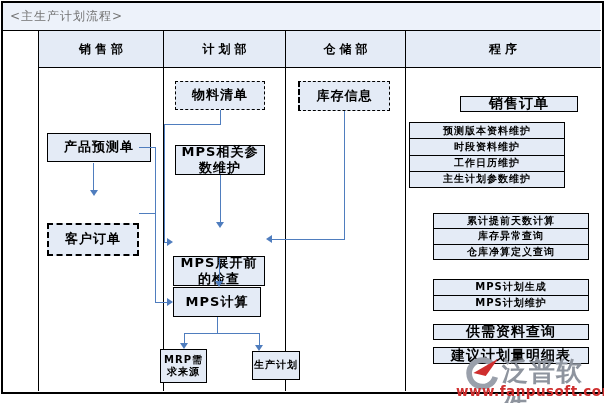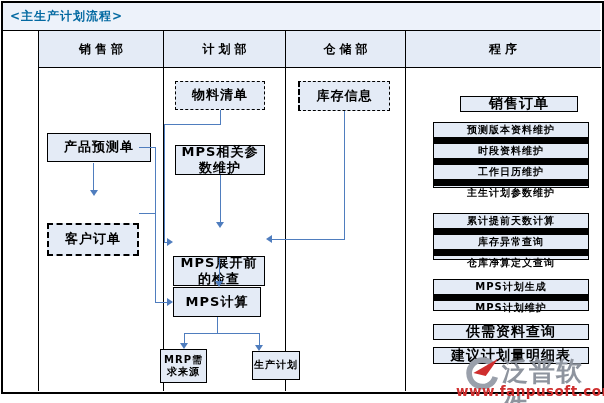--- a/index.html
+++ b/index.html
@@ -3,34 +3,34 @@
 <meta charset="utf-8">
 <style>
   html,body{margin:0;padding:0;background:#fff;}
   .stage{
     position:relative;width:604px;height:403px;background:#fff;overflow:hidden;
     font-family:"DejaVu Sans","Liberation Sans",sans-serif;color:#000;
   }
   .frame{position:absolute;left:1px;top:1px;width:599px;height:389px;border:2px solid #000;}
   .titlebar{position:absolute;left:3px;top:3px;width:597px;height:27px;background:#edf2fa;
     display:flex;align-items:center;padding-left:7px;box-sizing:border-box;
-    font-size:12px;font-weight:bold;color:#0369a1;letter-spacing:1px;}
+    font-size:12px;font-weight:normal;color:#737373;letter-spacing:1px;}
   .hline,.vline{position:absolute;background:#000;}
   .hcell{position:absolute;top:31px;height:36px;background:#e4ebf6;display:flex;align-items:center;
     justify-content:center;font-size:12px;font-weight:bold;letter-spacing:4px;text-indent:4px;}
   .bx{position:absolute;background:#e4ebf6;border:1px solid #000;box-sizing:border-box;
     display:flex;align-items:center;justify-content:center;text-align:center;
     font-size:13px;font-weight:bold;letter-spacing:1px;line-height:1.25;}
   .dash{border-style:dashed;}
   .thick{border-width:2px;}
   .pgroup{position:absolute;background:#e4ebf6;border:1px solid #000;box-sizing:border-box;
     display:flex;flex-direction:column;}
   .prow{flex:1;display:flex;align-items:center;justify-content:center;
     font-size:10px;font-weight:bold;letter-spacing:1px;}
-  .prow + .prow{border-top:7px solid #000000;}
+  .prow + .prow{border-top:1px solid #000000;}
   .pbox{position:absolute;background:#e4ebf6;border:1px solid #000;box-sizing:border-box;
     display:flex;align-items:center;justify-content:center;font-size:14px;font-weight:bold;letter-spacing:1px;}
   .ln{position:absolute;background:#4f7dbe;}
   .ar{position:absolute;width:0;height:0;}
   .ar.down{border-left:4px solid transparent;border-right:4px solid transparent;border-top:6px solid #4f7dbe;}
   .ar.right{border-top:4px solid transparent;border-bottom:4px solid transparent;border-left:6px solid #4f7dbe;}
   .ar.left{border-top:4px solid transparent;border-bottom:4px solid transparent;border-right:6px solid #4f7dbe;}
   .wm{position:absolute;left:430px;top:350px;width:172px;height:52px;}
   .wm-logo{position:absolute;left:32px;top:6px;width:38px;height:38px;}
   .wm-brand{position:absolute;left:72px;top:4px;font-size:26px;font-weight:bold;color:#8e949e;letter-spacing:1px;}
@@ -65,21 +65,21 @@
   <div class="bx" style="left:175px;top:145px;width:90px;height:30px;">MPS相关参数维护</div>
   <div class="bx" style="left:173px;top:228px;width:92px;height:30px;margin-top:28px;">MPS展开前的检查</div>
   <div class="bx" style="left:173px;top:287px;width:88px;height:30px;">MPS计算</div>
   <div class="bx" style="left:160px;top:349px;width:47px;height:34px;font-size:10px;padding:1px;">MRP需求来源</div>
   <div class="bx" style="left:236px;top:351px;width:48px;height:29px;font-size:10px;margin-left:16px;">生产计划</div>
 
   <div class="bx dash" style="left:298px;top:81px;width:92px;height:30px;border-left-width:2px;">库存信息</div>
 
   <div class="pbox" style="left:460px;top:96px;width:118px;height:16px;">销售订单</div>
 
-  <div class="pgroup" style="left:433px;top:122px;width:156px;height:66px;">
+  <div class="pgroup" style="left:409px;top:122px;width:156px;height:66px;">
     <div class="prow">预测版本资料维护</div>
     <div class="prow">时段资料维护</div>
     <div class="prow">工作日历维护</div>
     <div class="prow">主生计划参数维护</div>
   </div>
 
   <div class="pgroup" style="left:433px;top:213px;width:156px;height:47px;">
     <div class="prow">累计提前天数计算</div>
     <div class="prow">库存异常查询</div>
     <div class="prow">仓库净算定义查询</div>

